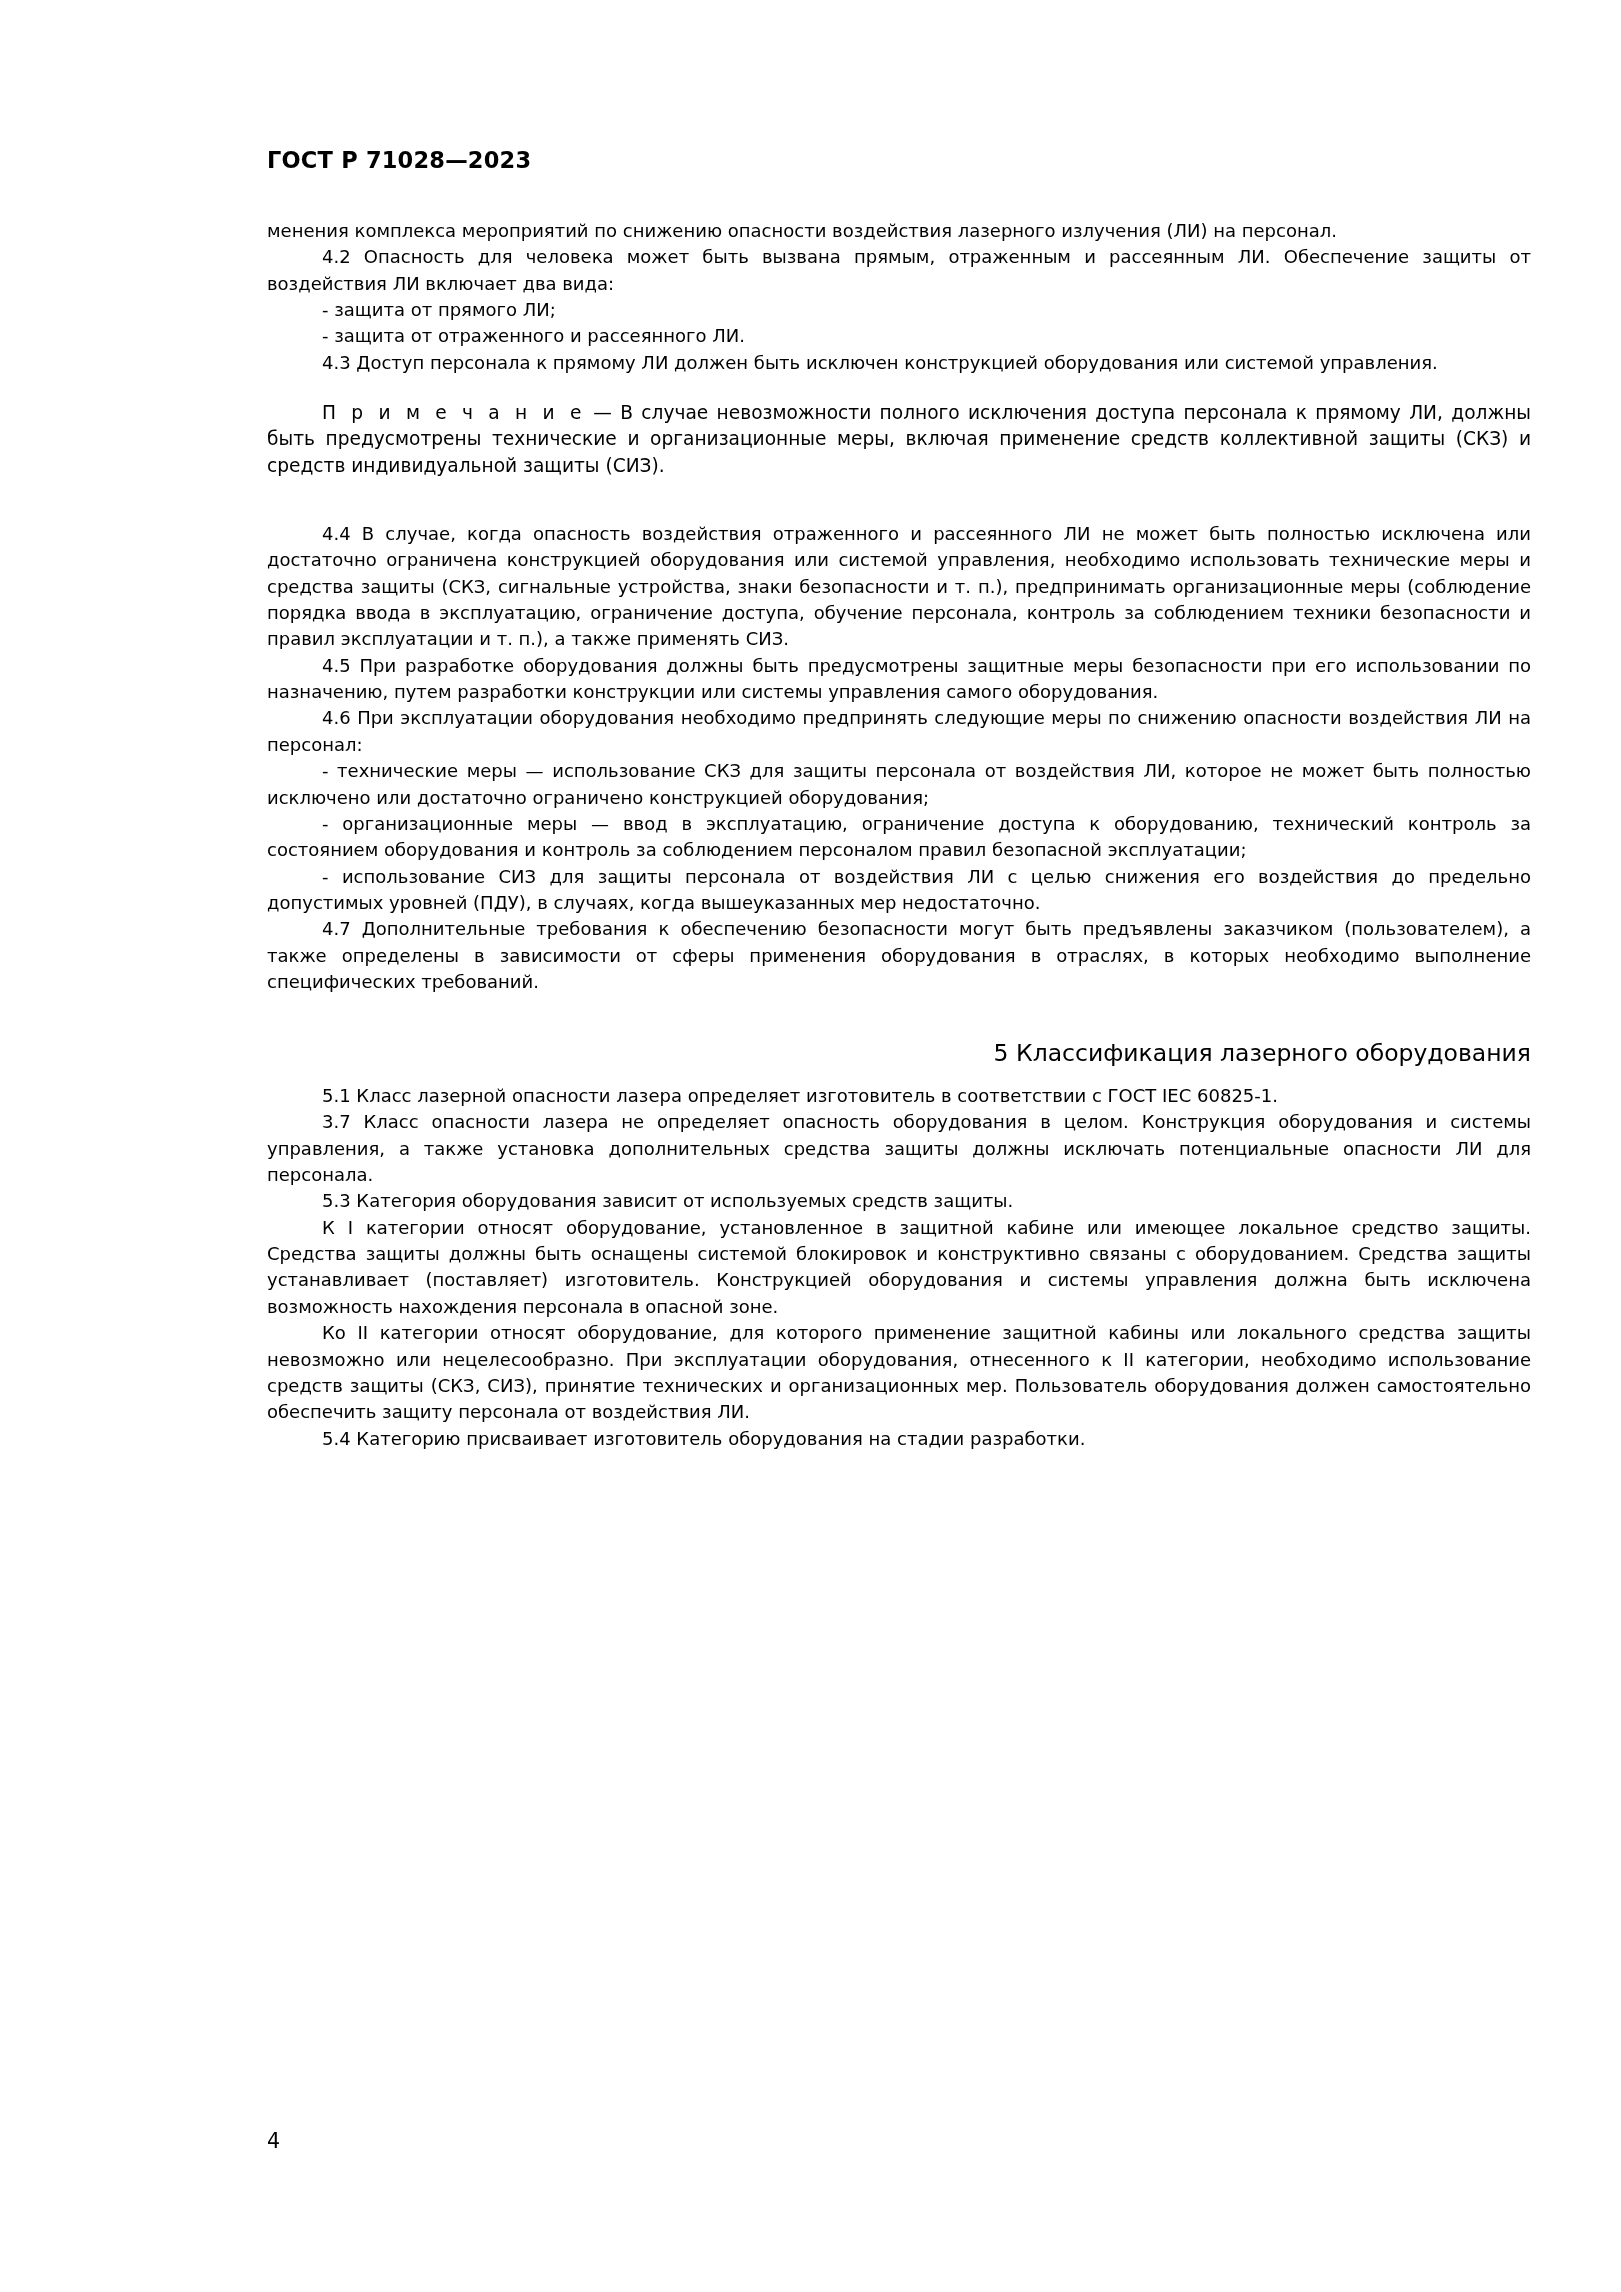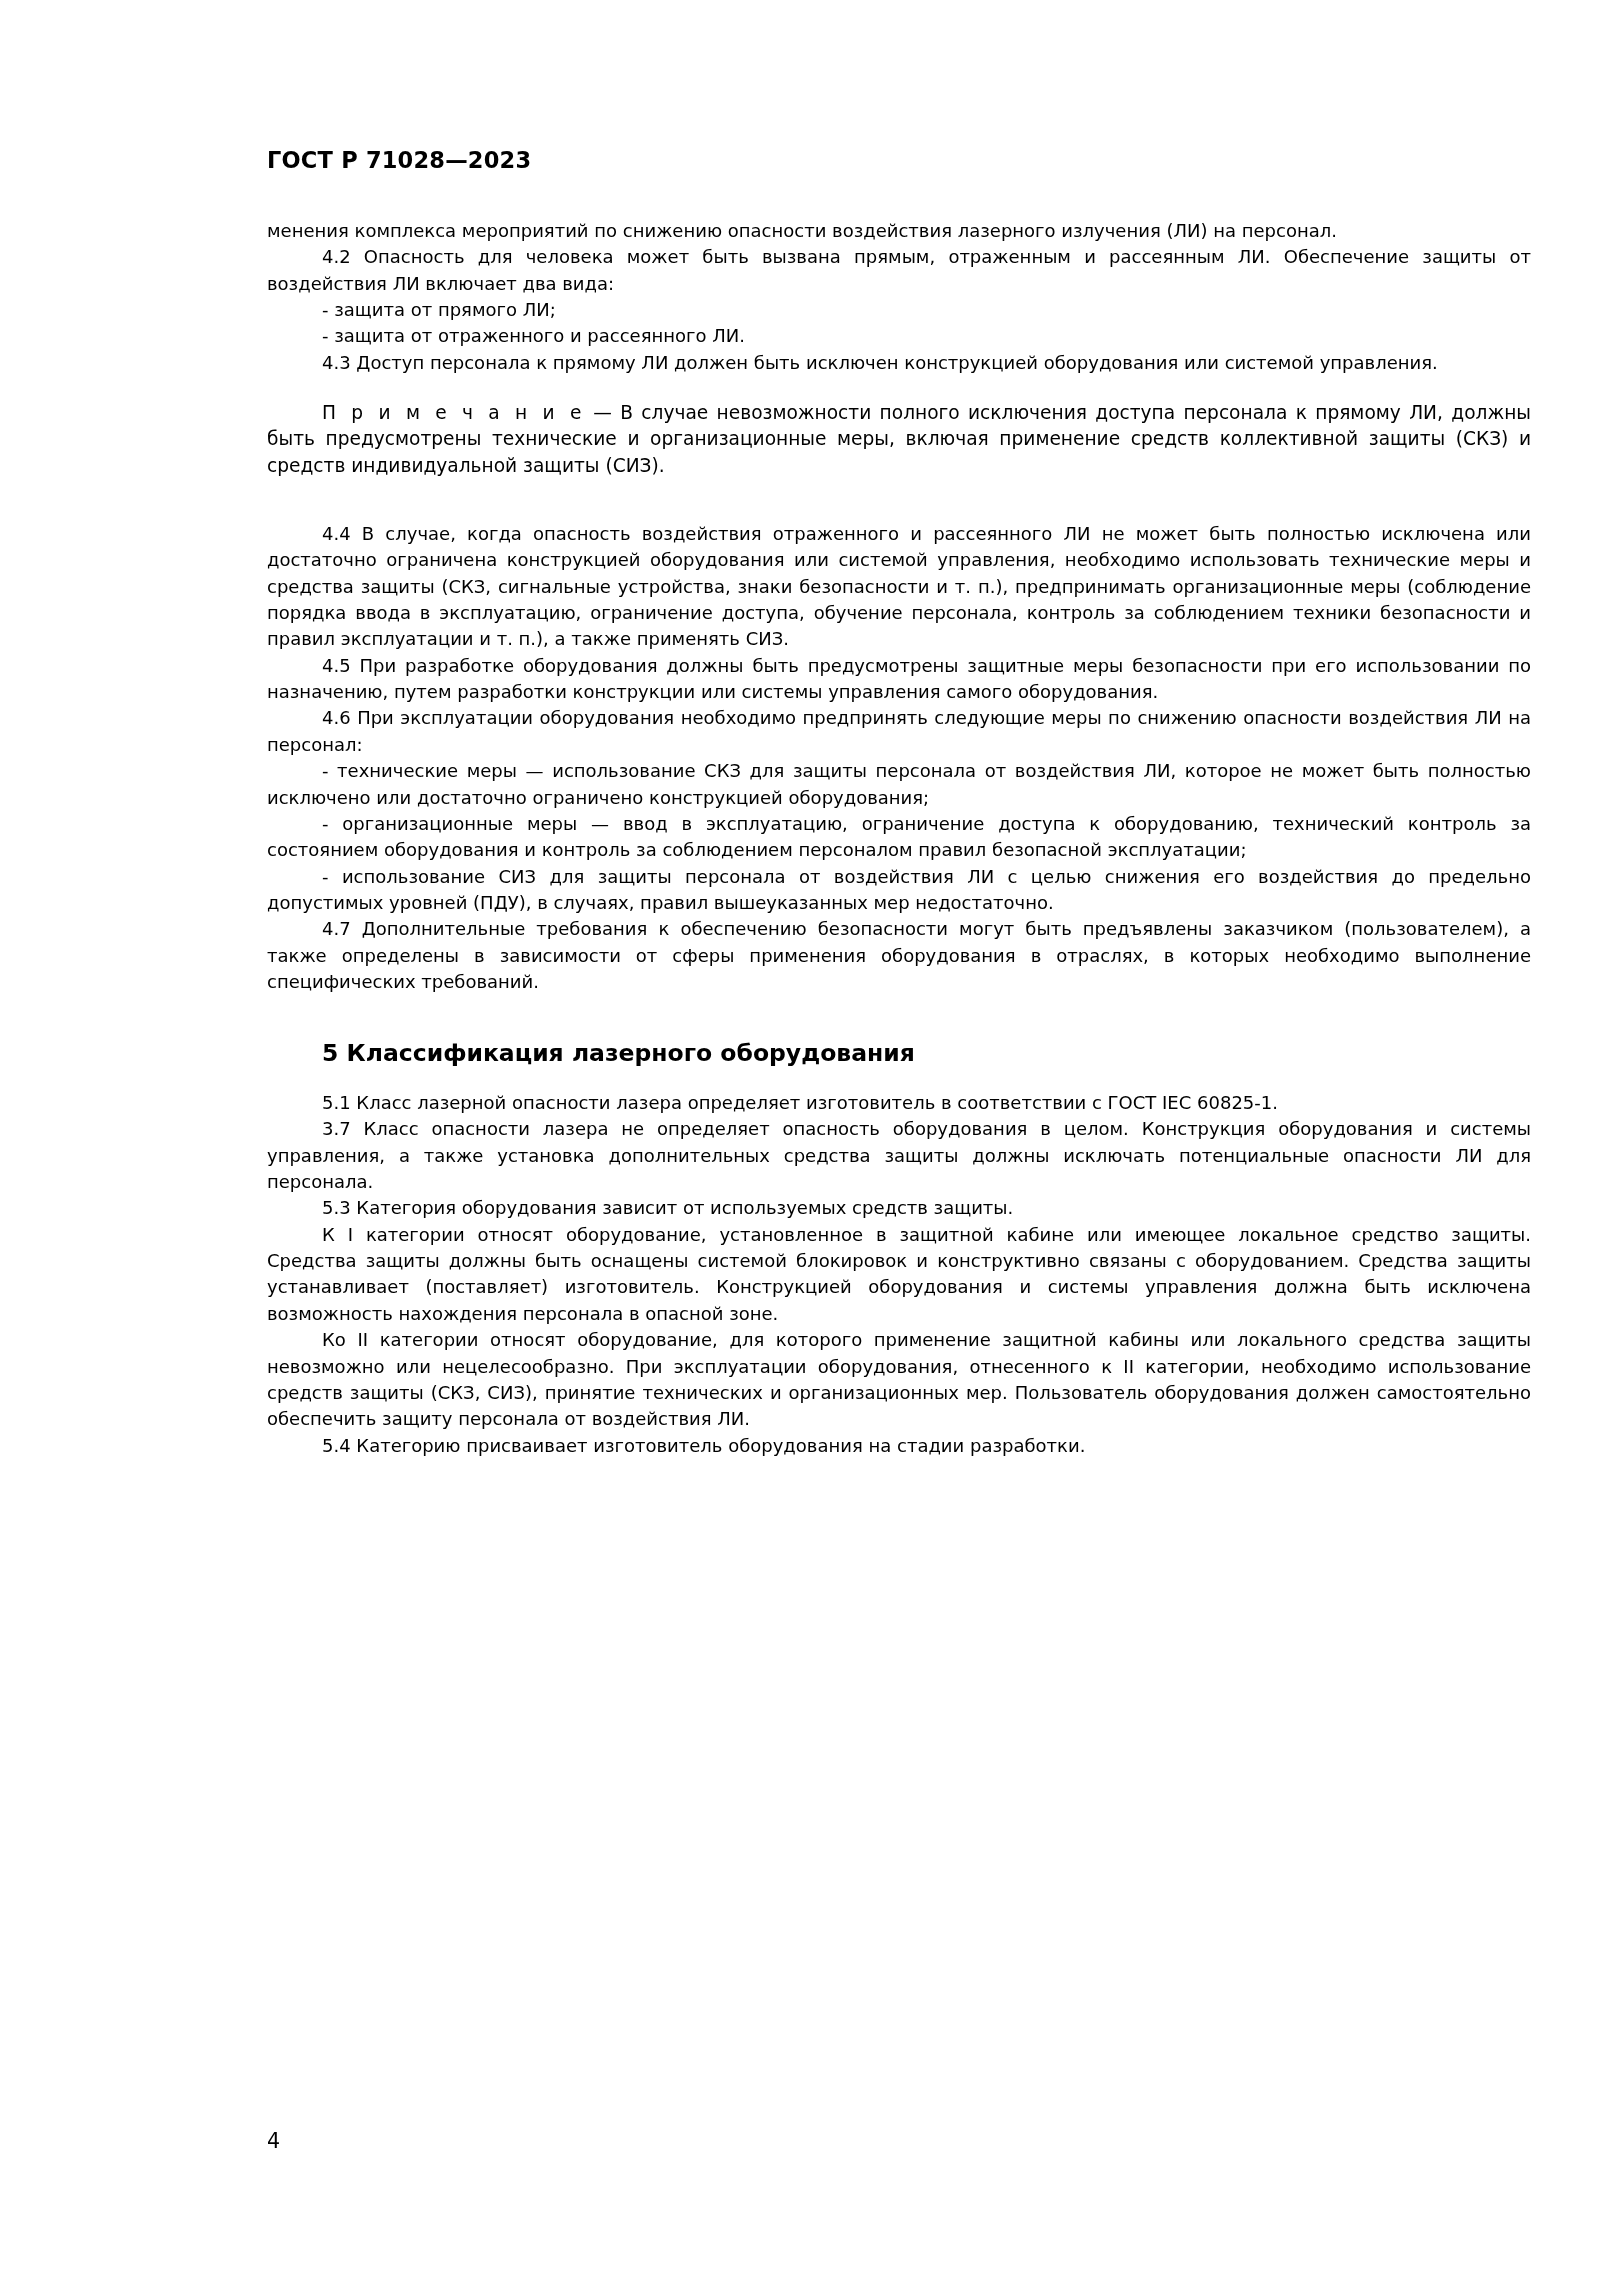--- a/index.html
+++ b/index.html
@@ -50,24 +50,24 @@
     line-height: 1.44;
     text-indent: 55px;
     margin-top: 23.5px;
     margin-bottom: 41px;
   }
   .note-label {
     letter-spacing: 3.5px;
   }
   h2.section {
     font-size: 23.5px;
-    font-weight: bold;
-    margin: 43px 0 21px 0;
+    font-weight: normal;
+    margin: 43px 0 14px 0;
     text-indent: 55px;
-    text-align: left;
+    text-align: right;
     line-height: 1.3;
   }
   .page-number {
     position: absolute;
     left: 182px;
     top: 2129px;
     font-size: 20.6px;
   }
 </style>
 </head>
@@ -85,21 +85,21 @@
     <p class="dash">- защита от отраженного и рассеянного ЛИ.</p>
     <p class="indent">4.3  Доступ персонала к прямому ЛИ должен быть исключен конструкцией оборудования или системой управления.</p>
 
     <p class="note"><span class="note-label">П р и м е ч а н и е</span><span>  — В случае невозможности полного исключения доступа персонала к прямому ЛИ, должны быть предусмотрены технические и организационные меры, включая применение средств коллективной защиты (СКЗ) и средств индивидуальной защиты (СИЗ).</span></p>
 
     <p class="indent">4.4  В случае, когда опасность воздействия отраженного и рассеянного ЛИ не может быть полностью исключена или достаточно ограничена конструкцией оборудования или системой управления, необходимо использовать технические меры и средства защиты (СКЗ, сигнальные устройства, знаки безопасности и т. п.), предпринимать организационные меры (соблюдение порядка ввода в эксплуатацию, ограничение доступа, обучение персонала, контроль за соблюдением техники безопасности и правил эксплуатации и т. п.), а также применять СИЗ.</p>
     <p class="indent">4.5  При разработке оборудования должны быть предусмотрены защитные меры безопасности при его использовании по назначению, путем разработки конструкции или системы управления самого оборудования.</p>
     <p class="indent">4.6  При эксплуатации оборудования необходимо предпринять следующие меры по снижению опасности воздействия ЛИ на персонал:</p>
     <p class="dash">- технические меры — использование СКЗ для защиты персонала от воздействия ЛИ, которое не может быть полностью исключено или достаточно ограничено конструкцией оборудования;</p>
     <p class="dash">- организационные меры — ввод в эксплуатацию, ограничение доступа к оборудованию, технический контроль за состоянием оборудования и контроль за соблюдением персоналом правил безопасной эксплуатации;</p>
-    <p class="dash">- использование СИЗ для защиты персонала от воздействия ЛИ с целью снижения его воздействия до предельно допустимых уровней (ПДУ), в случаях, правил вышеуказанных мер недостаточно.</p>
+    <p class="dash">- использование СИЗ для защиты персонала от воздействия ЛИ с целью снижения его воздействия до предельно допустимых уровней (ПДУ), в случаях, когда вышеуказанных мер недостаточно.</p>
     <p class="indent">4.7  Дополнительные требования к обеспечению безопасности могут быть предъявлены заказчиком (пользователем), а также определены в зависимости от сферы применения оборудования в отраслях, в которых необходимо выполнение специфических требований.</p>
 
     <h2 class="section">5  Классификация лазерного оборудования</h2>
 
     <p class="indent">5.1  Класс лазерной опасности лазера определяет изготовитель в соответствии с ГОСТ IEC 60825-1.</p>
     <p class="indent">3.7  Класс опасности лазера не определяет опасность оборудования в целом. Конструкция оборудования и системы управления, а также установка дополнительных средства защиты должны исключать потенциальные опасности ЛИ для персонала.</p>
     <p class="indent">5.3  Категория оборудования зависит от используемых средств защиты.</p>
     <p class="indent">К I категории относят оборудование, установленное в защитной кабине или имеющее локальное средство защиты. Средства защиты должны быть оснащены системой блокировок и конструктивно связаны с оборудованием. Средства защиты устанавливает (поставляет) изготовитель. Конструкцией оборудования и системы управления должна быть исключена возможность нахождения персонала в опасной зоне.</p>
     <p class="indent">Ко II категории относят оборудование, для которого применение защитной кабины или локального средства защиты невозможно или нецелесообразно. При эксплуатации оборудования, отнесенного к II категории, необходимо использование средств защиты (СКЗ, СИЗ), принятие технических и организационных мер. Пользователь оборудования должен самостоятельно обеспечить защиту персонала от воздействия ЛИ.</p>
     <p class="indent">5.4  Категорию присваивает изготовитель оборудования на стадии разработки.</p>

